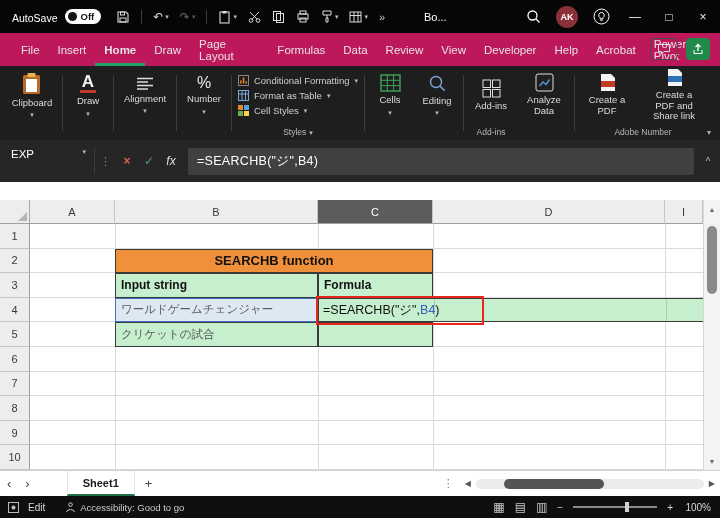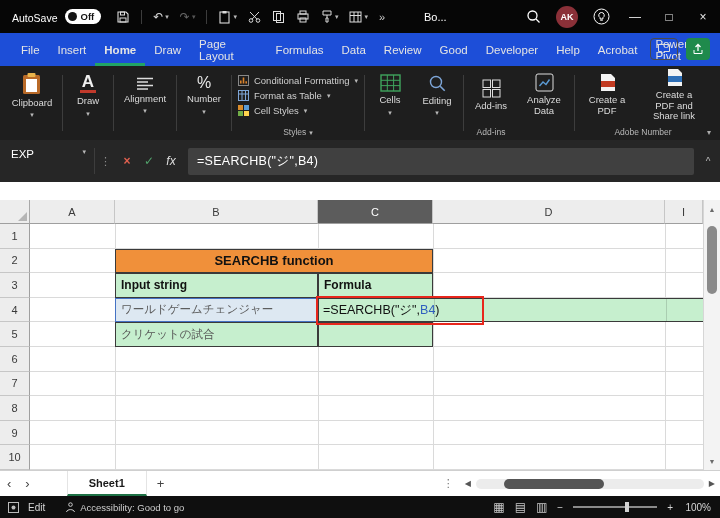--- a/index.html
+++ b/index.html
@@ -21,21 +21,21 @@
 .qat-sep{width:1px;height:14px;background:#3c3c3c}
 .dim{opacity:.45}
 .overflow{font-size:11px;color:#ccc}
 .doc-name{position:absolute;left:424px;top:0;height:33px;display:flex;align-items:center;font-size:11px;color:#fff}
 .tb-right{position:absolute;right:0;top:0;height:33px;display:flex;align-items:center}
 .tb-btn{width:34px;height:33px;display:flex;align-items:center;justify-content:center;font-size:12px;color:#e8e8e8}
 .avatar{width:22px;height:22px;border-radius:50%;background:#8A3038;color:#fff;font-size:9px;font-weight:700;
         display:flex;align-items:center;justify-content:center}
 
 
-.menubar{position:absolute;top:33px;left:0;right:0;height:33px;background:#1d4ed8;display:flex;align-items:stretch}
+.menubar{position:absolute;top:33px;left:0;right:0;height:33px;background:#be185d;display:flex;align-items:stretch}
 .menu-tabs{display:flex;align-items:stretch;margin-left:12px}
 .menu-tab{display:flex;align-items:center;padding:0 9px;font-size:11.5px;color:#e4e4e4}
 .menu-tab.active{font-weight:700;border-bottom:3px solid #21A366;padding-top:3px}
 .menu-right{position:absolute;right:10px;top:5px;display:flex;gap:8px;align-items:center}
 .menu-iconbtn{width:28px;height:22px;border:1px solid #4a4a4a;border-radius:4px;display:flex;align-items:center;justify-content:center}
 .share-btn{width:24px;height:22px;border-radius:4px;background:#1F8A4C;display:flex;align-items:center;justify-content:center;color:#fff;font-size:11px}
 
 
 .ribbon{position:absolute;top:66px;left:0;right:0;height:74px;background:#1e1e1e;display:flex;padding:0 4px;color:#dcdcdc}
 .rgroup{display:flex;flex-direction:column}
@@ -91,21 +91,21 @@
 
 
 .vscroll{position:absolute;right:0;top:200px;width:17px;height:270px;background:#f3f3f3;border-left:1px solid #d6d6d6;z-index:3}
 .vs-arrow{position:absolute;left:0;width:16px;text-align:center;font-size:7px;color:#6b6b6b}
 .vs-thumb{position:absolute;left:3px;width:10px;border-radius:5px;background:#8a8a8a}
 
 
 .tabbar{position:absolute;top:470px;left:0;right:0;height:26px;background:#fff;border-top:1px solid #cfcfcf;
         display:flex;align-items:center;font-size:11px;color:#333}
 .tab-nav{font-size:13px;color:#444;padding:0 7px}
-.sheet-tab{height:25px;margin-left:30px;padding:0 21px;display:flex;align-items:center;font-weight:700;color:#1a1a1a;
+.sheet-tab{height:25px;margin-left:30px;padding:0 15px;display:flex;align-items:center;font-weight:700;color:#1a1a1a;
            background:#fff;border-bottom:2px solid #1E7145;border-right:1px solid #e4e4e4;border-left:1px solid #e4e4e4}
 .add-sheet{padding:0 10px;font-size:13px;color:#444}
 .tb-spacer{flex:1}
 .hdots{color:#777;font-size:11px;padding:0 6px}
 .hs-arrow{font-size:8px;color:#555;padding:0 5px}
 .hs-track{width:228px;height:10px;background:#ececec;border-radius:5px;position:relative}
 .hs-thumb{position:absolute;left:28px;top:0;width:100px;height:10px;background:#555;border-radius:5px}
 
 
 .statusbar{position:absolute;top:496px;left:0;right:0;height:22px;background:#0f0f0f;display:flex;align-items:center;
@@ -220,21 +220,21 @@
   <div class="menubar">
     <div class="menu-tabs">
       <span class="menu-tab">File</span>
       <span class="menu-tab">Insert</span>
       <span class="menu-tab active">Home</span>
       <span class="menu-tab">Draw</span>
       <span class="menu-tab">Page Layout</span>
       <span class="menu-tab">Formulas</span>
       <span class="menu-tab">Data</span>
       <span class="menu-tab">Review</span>
-      <span class="menu-tab">Good</span>
+      <span class="menu-tab">View</span>
       <span class="menu-tab">Developer</span>
       <span class="menu-tab">Help</span>
       <span class="menu-tab">Acrobat</span>
       <span class="menu-tab">Power Pivot</span>
     </div>
     <div class="menu-right">
       <span class="menu-iconbtn">
         <svg width="14" height="12" viewBox="0 0 14 12">
             <path d="M1.5 1.5h11v7H7l-2.5 2.5V8.5h-3z" fill="none" stroke="#ddd"></path>
           </svg>

